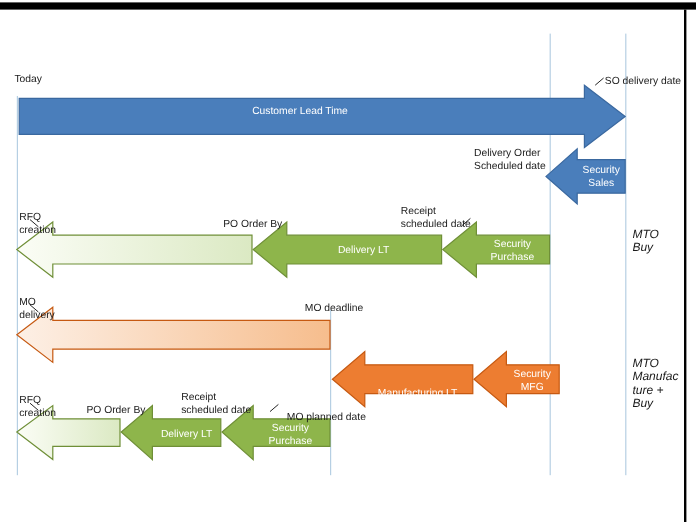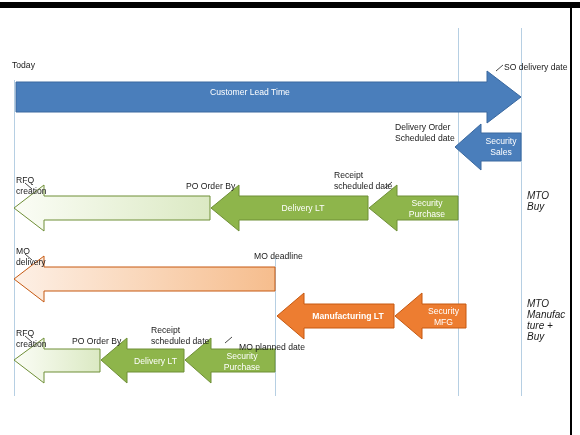--- a/index.html
+++ b/index.html
@@ -83,21 +83,21 @@
   <div class="atxt" style="left:150px; top:87px; width:200px;">Customer Lead Time</div>
 
   <div class="atxt" style="left:481px; top:136px; width:40px;">Security
 Sales</div>
 
   <div class="atxt" style="left:398px; top:198px; width:58px;">Security
 Purchase</div>
 
   <div class="atxt" style="left:240px; top:203px; width:126px;">Delivery LT</div>
 
-  <div class="atxt" style="left:304px; top:311px; width:88px;font-weight:bold;">Manufacturing LT</div>
+  <div class="atxt" style="left:304px; top:322px; width:88px;">Manufacturing LT</div>
 
   <div class="atxt" style="left:422px; top:306px; width:43px;">Security
 MFG</div>
 
   <div class="atxt" style="left:212px; top:351px; width:60px;">Security
 Purchase</div>
 
   <div class="atxt" style="left:128px; top:356px; width:55px;">Delivery LT</div>
 
   <div class="lbl" style="left:12px; top:60px;text-align:right;">Today</div>

